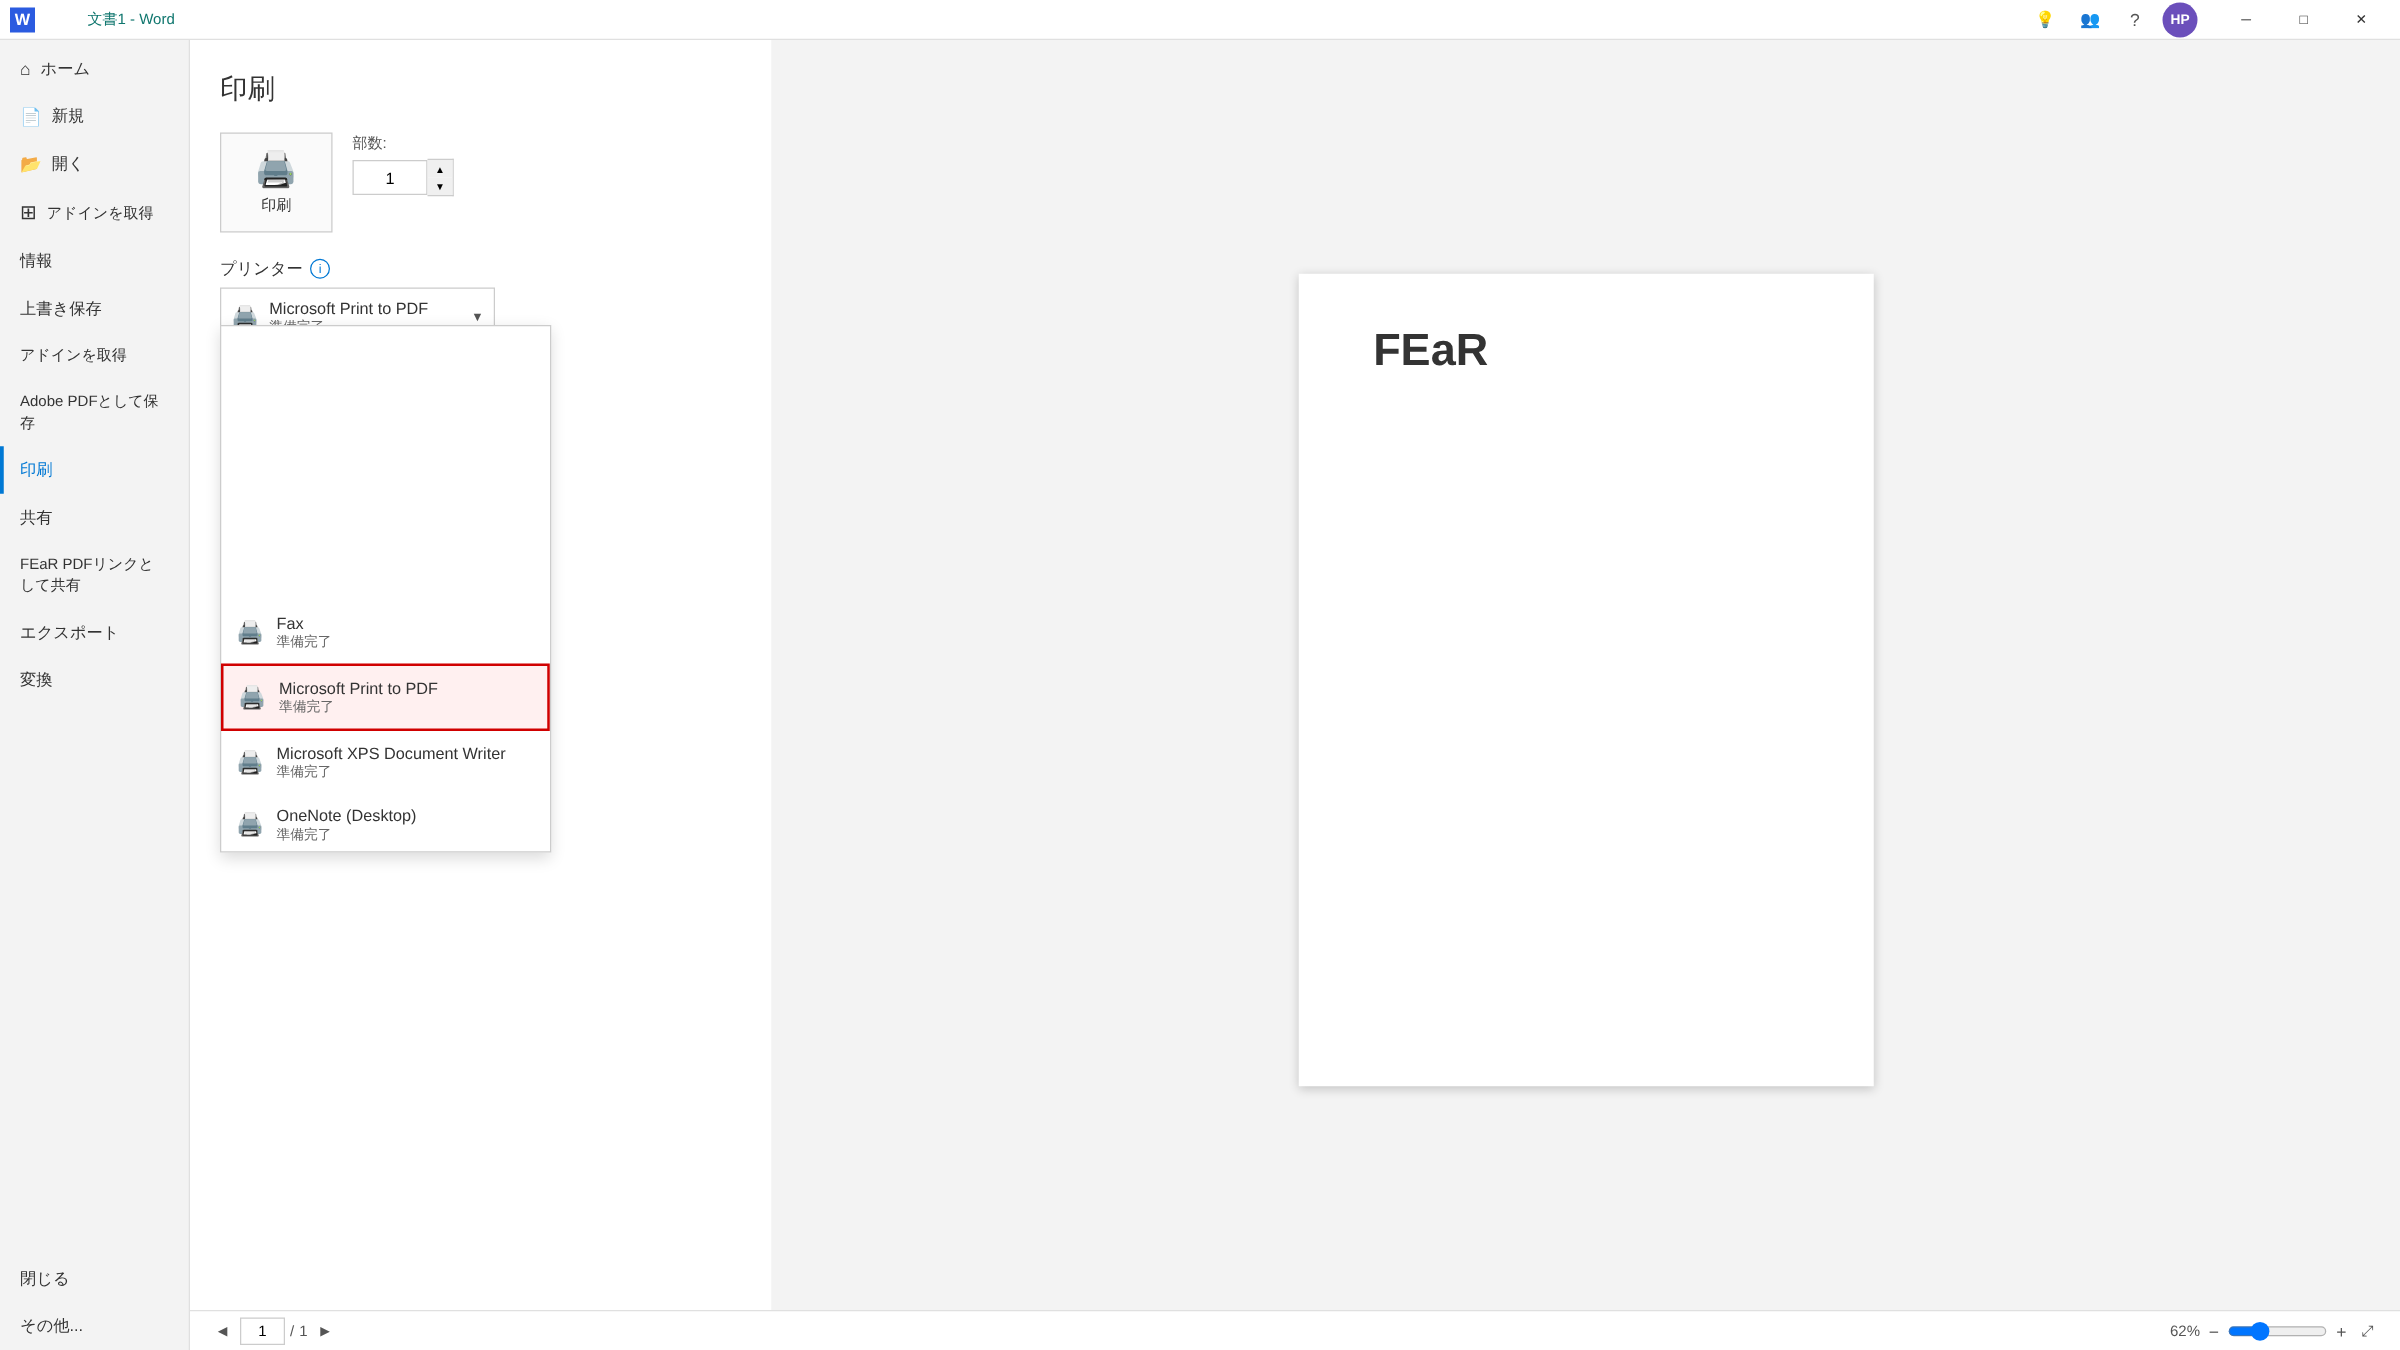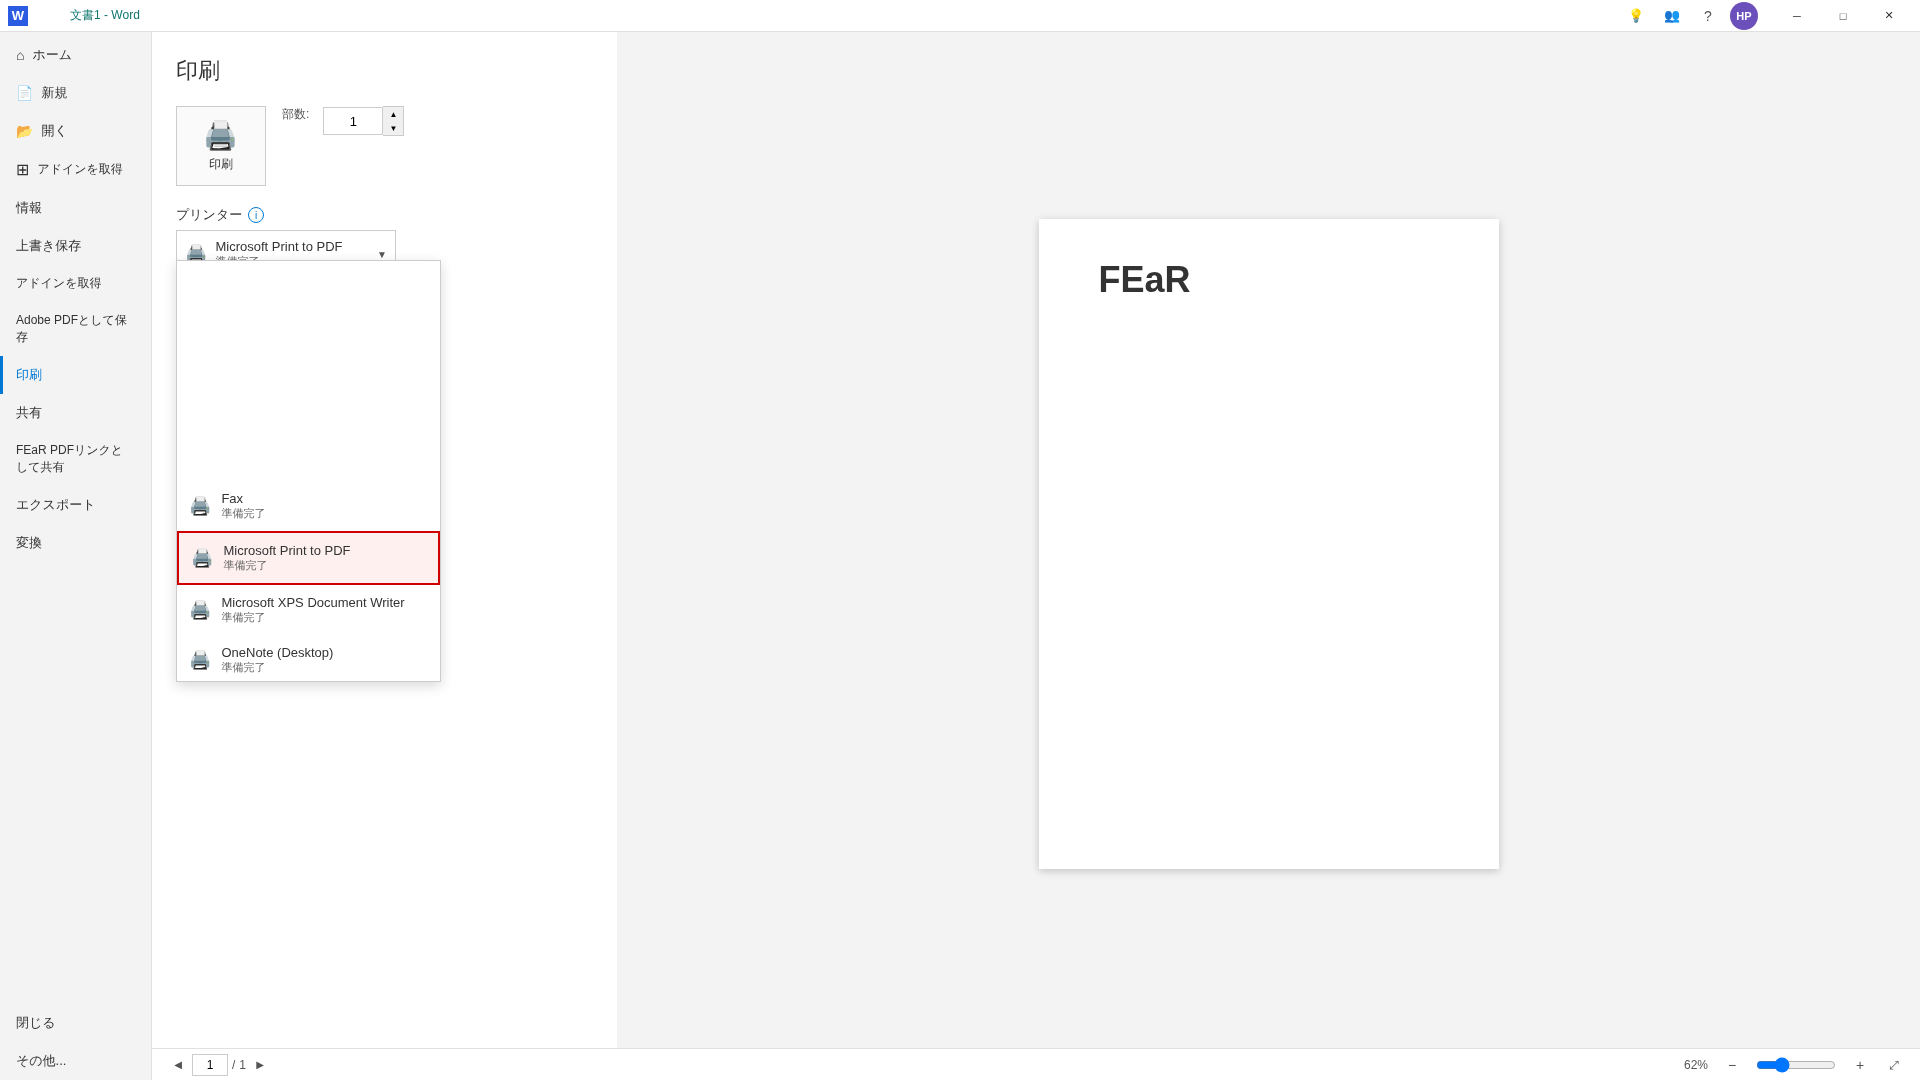--- a/index.html
+++ b/index.html
@@ -115,21 +115,21 @@
       width: 90px; height: 80px;
       border: 1px solid #ccc;
       background: #fafafa;
       display: flex; flex-direction: column; align-items: center; justify-content: center;
       cursor: pointer; gap: 4px;
       font-size: 12px; color: #333;
     }
     .print-icon { font-size: 28px; }
 
     .copies-group {
-      display: flex; flex-direction: row; gap: 14px;
+      display: flex; flex-direction: column; gap: 4px;
     }
     .copies-label { font-size: 12px; color: #555; }
     .copies-input-wrapper {
       display: flex; align-items: center;
     }
     .copies-input {
       width: 60px; height: 28px; border: 1px solid #ccc;
       padding: 0 6px; font-size: 13px; text-align: center;
       outline: none;
     }
@@ -239,21 +239,21 @@
       display: flex; align-items: center; justify-content: center;
       font-size: 10px; color: #555;
     }
     .page-input {
       width: 36px; height: 22px;
       border: 1px solid #ccc;
       text-align: center; font-size: 12px;
     }
     .spacer { flex: 1; }
     .zoom-area {
-      display: flex; align-items: center; gap: 14px; justify-content: center;
+      display: flex; align-items: center; gap: 1px; justify-content: center;
     }
     .zoom-btn {
       width: 20px; height: 20px;
       background: none; border: none; cursor: pointer;
       font-size: 14px; color: #555;
       display: flex; align-items: center; justify-content: center;
     }
     .zoom-slider {
       width: 80px;
     }

